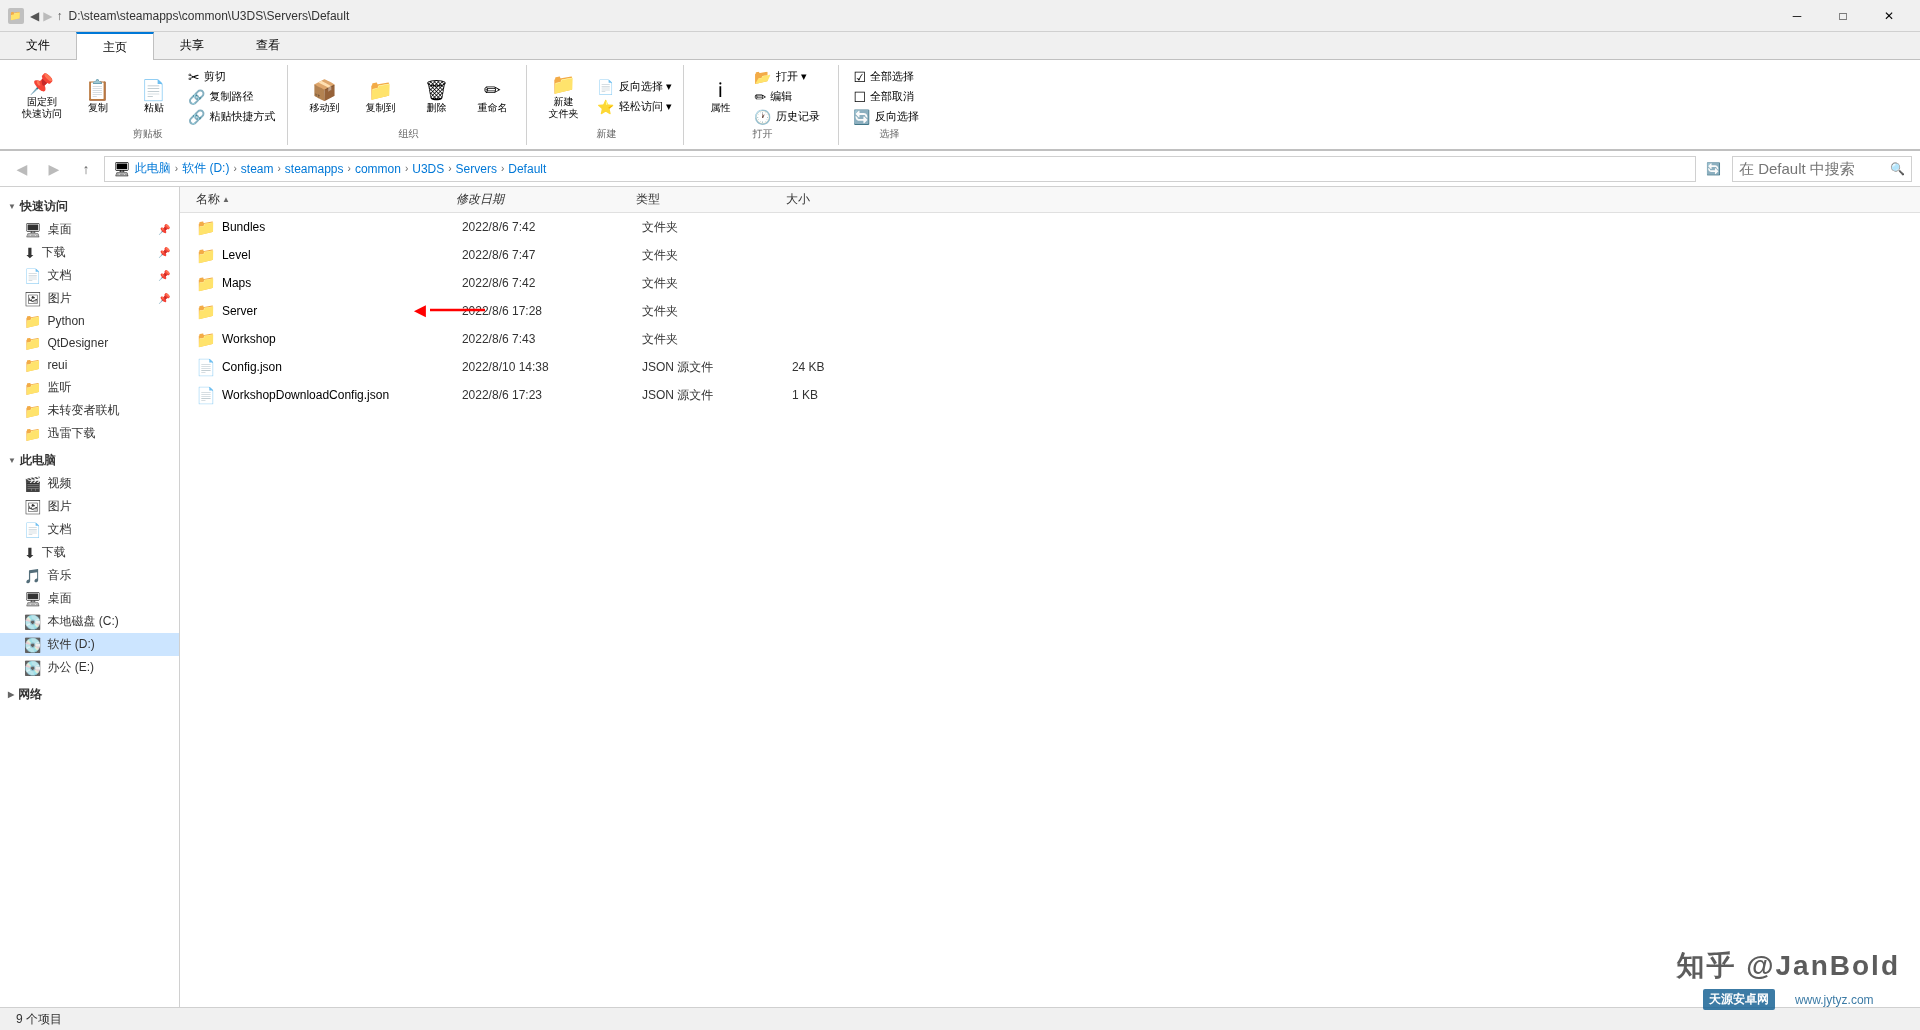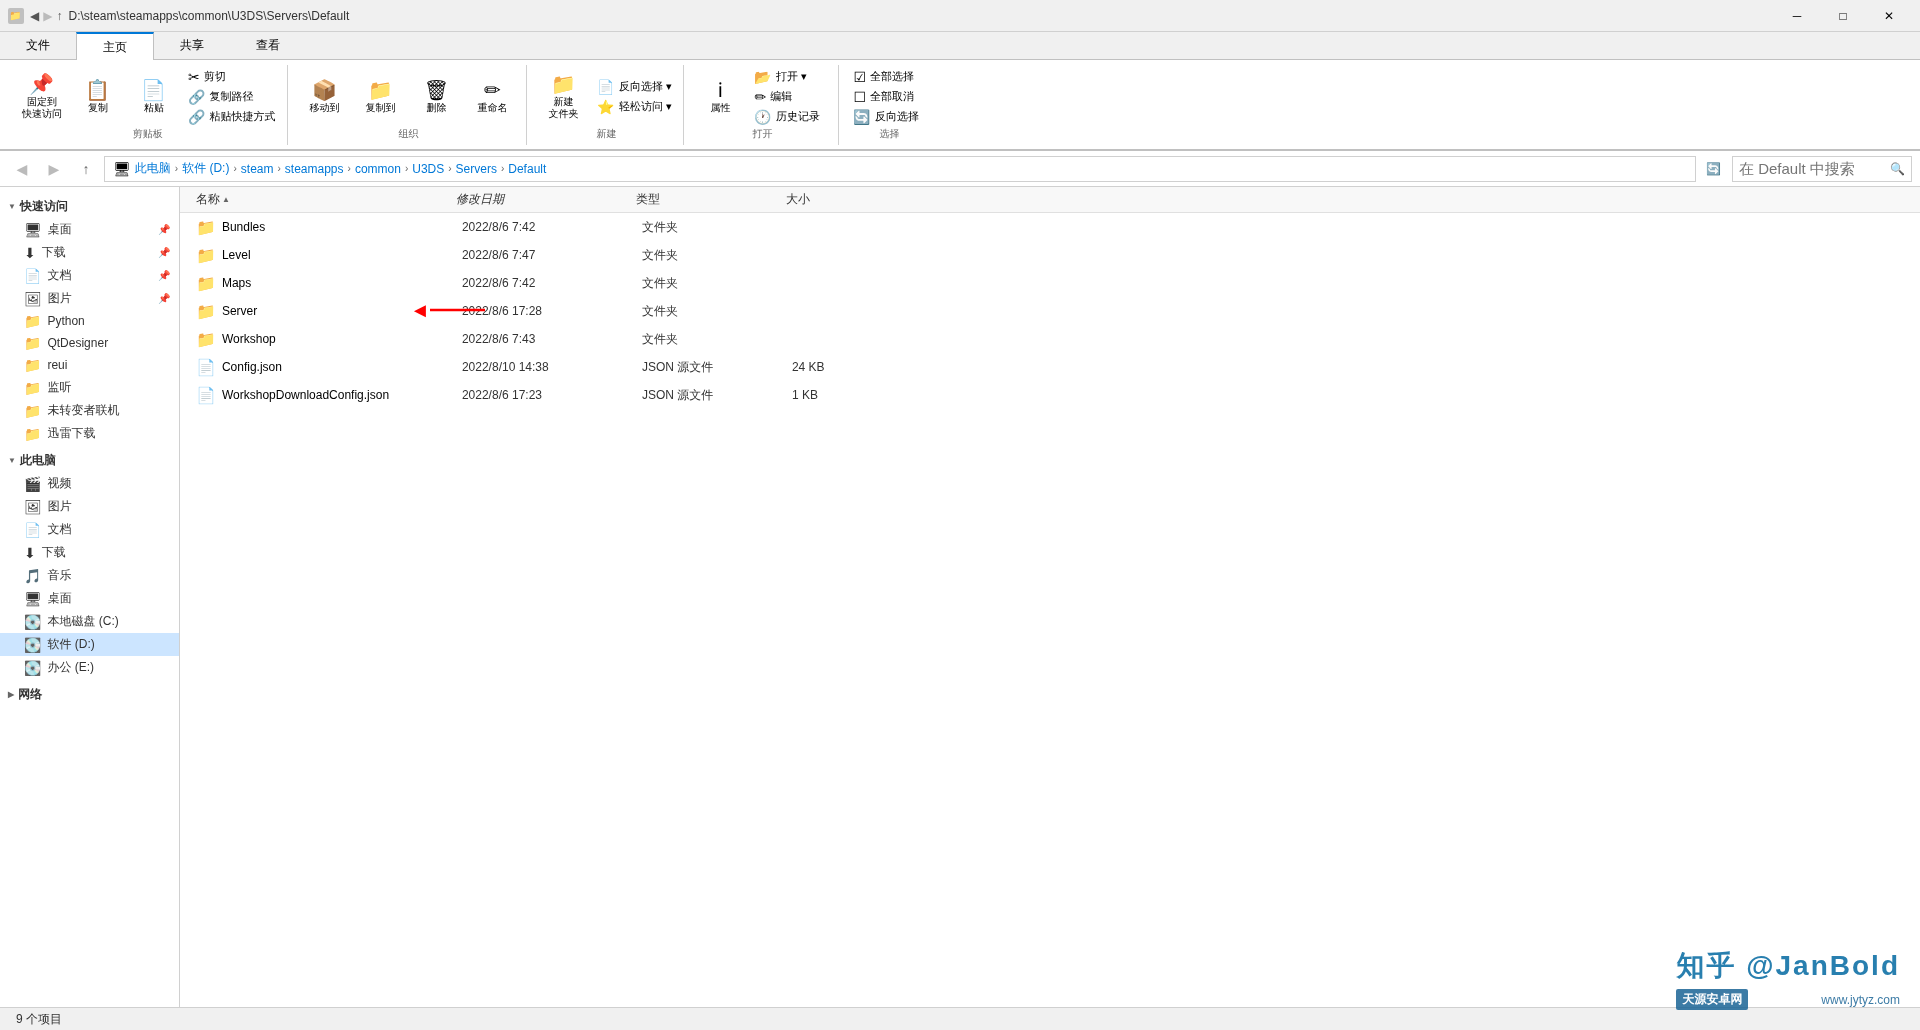--- a/index.html
+++ b/index.html
@@ -68,22 +68,22 @@
     .file-name { width: 240px; }
     .file-date { width: 180px; color: #333; }
     .file-type { width: 150px; color: #333; }
     .file-size { width: 120px; color: #333; }
 
     
     .status-bar { height: 24px; background: #f0f0f0; border-top: 1px solid #d0d0d0; display: flex; align-items: center; padding: 0 16px; font-size: 12px; color: #333; }
 
     
     .watermark { position: fixed; bottom: 20px; right: 20px; text-align: right; z-index: 100; opacity: 0.85; }
-    .watermark-top { font-size: 28px; color: #0369a1; font-weight: bold; letter-spacing: 2px; }
-    .watermark-bottom { display: flex; align-items: center; justify-content: space-between; gap: 20px; margin-top: 4px; }
+    .watermark-top { font-size: 28px; color: #404040; font-weight: bold; letter-spacing: 2px; }
+    .watermark-bottom { display: flex; align-items: center; justify-content: center; gap: 20px; margin-top: 4px; }
     .watermark-logo { background: #1a6496; color: white; padding: 2px 6px; font-size: 12px; border-radius: 2px; font-weight: bold; }
     .watermark-site { color: #1a6496; font-size: 12px; }
   </style>
 </head>
 <body>
 
 <div class="title-bar">
   <div class="title-bar-left">
     <div class="title-icon">📁</div>
     <div class="title-icons" style="display:flex;gap:4px;align-items:center;">

